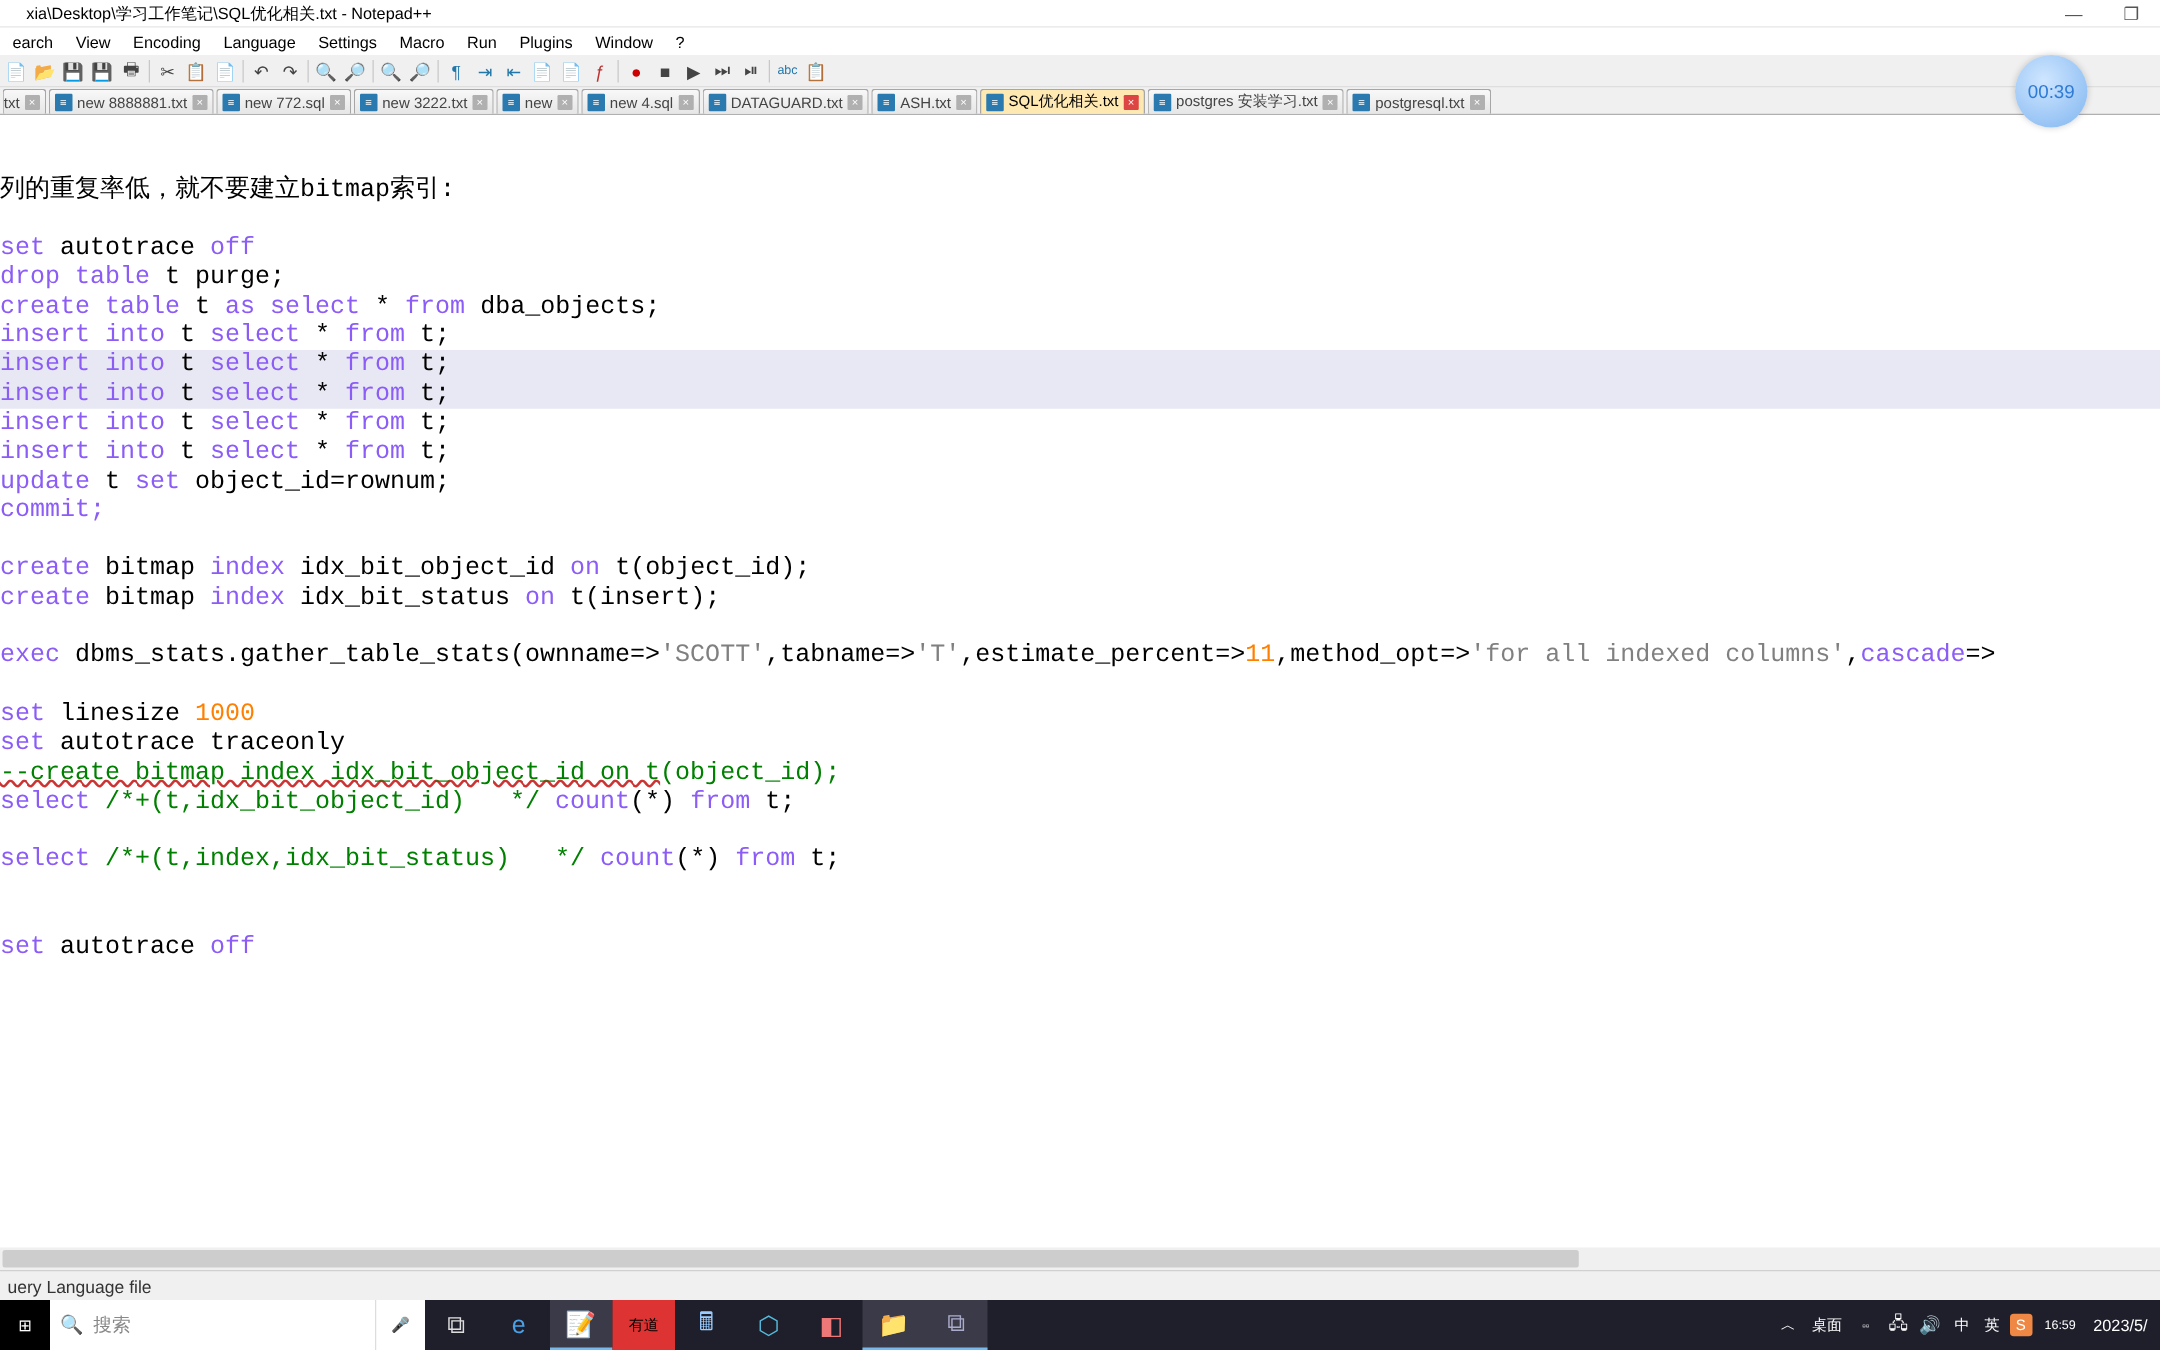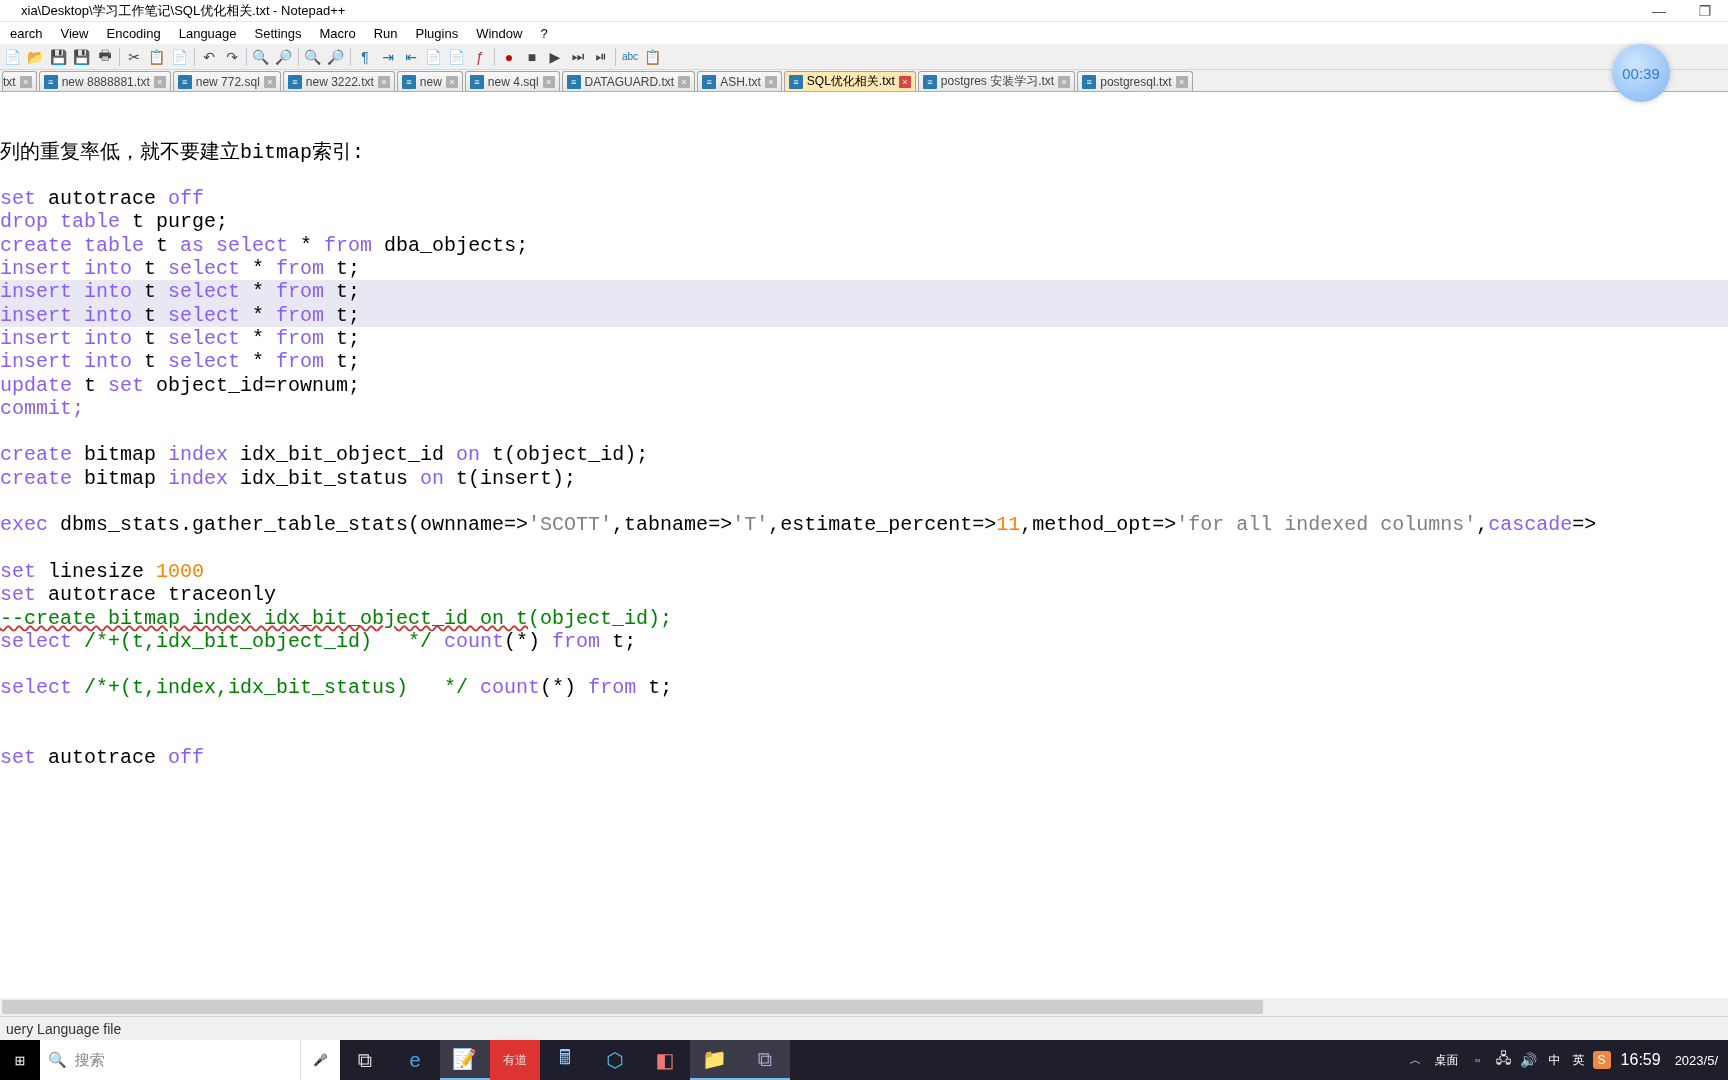--- a/index.html
+++ b/index.html
@@ -77,21 +77,21 @@
 .taskbar-left { display:flex; align-items:center; height:100%; }
 .start-btn { width:40px; height:40px; display:flex; align-items:center; justify-content:center; background:#000; font-size:13px; color:#fff; }
 .search-box { width:260px; height:40px; background:#fff; display:flex; align-items:center; padding:0 8px; color:#888; font-size:15px; }
 .cortana-mic { width:40px; height:40px; display:flex; align-items:center; justify-content:center; color:#333; background:#fff; border-left:1px solid #ddd; }
 .task-icons { display:flex; height:40px; }
 .task-icon { width:50px; height:40px; display:flex; align-items:center; justify-content:center; font-size:20px; }
 .task-icon.active { border-bottom:2px solid #76b9ed; background:#3a3a48; }
 .tray { position:absolute; right:0; top:0; height:40px; display:flex; align-items:center; color:#fff; font-size:12px; gap:4px; padding-right:6px; }
 .tray-ico { width:22px; height:40px; display:flex; align-items:center; justify-content:center; font-size:14px; }
 .tray-text { padding:0 4px; font-size:12px; }
-.tray-clock { font-size:16px; padding:0 6px; text-align:right; }
+.tray-clock { font-size:10px; padding:0 6px; text-align:right; }
 .tray-date { font-size:13px; padding:0 4px; }
 .tray .chev { font-size:12px; }
 
 .timer-badge { position:absolute; top:44px; right:58px; width:58px; height:58px; border-radius:50%;
   background:radial-gradient(circle at 40% 35%, #cfe6ff, #7fb5f0);
   display:flex; align-items:center; justify-content:center; color:#2a5; font-size:14px; 
   box-shadow:0 0 6px rgba(0,0,0,.2); z-index:10; }
 .timer-badge span { color:#2e7bd6; font-weight:500; font-size:15px; }
 </style>
 </head>
@@ -263,21 +263,21 @@
     <div class="start-btn">⊞</div>
     <div class="search-box">
       <span style="margin-right:8px">🔍</span>
       <span>搜索</span>
     </div>
     <div class="cortana-mic">🎤</div>
     <div class="task-icons">
       <div class="task-icon" style="color:#ddd">⧉</div>
       <div class="task-icon" style="color:#4aa0e8">e</div>
       <div class="task-icon active" style="color:#8c8">📝</div>
-      <div class="task-icon" style="background:#d33;color:#e5e5e5;font-size:12px">有道</div>
+      <div class="task-icon" style="background:#d33;color:#000000;font-size:12px">有道</div>
       <div class="task-icon" style="color:#9cf">🖩</div>
       <div class="task-icon" style="color:#5bd">⬡</div>
       <div class="task-icon" style="color:#e77">◧</div>
       <div class="task-icon active" style="color:#fc6">📁</div>
       <div class="task-icon active" style="color:#aac">⧉</div>
     </div>
   </div>
   <div class="tray">
     <div class="tray-ico chev">︿</div>
     <div class="tray-text">桌面</div>

